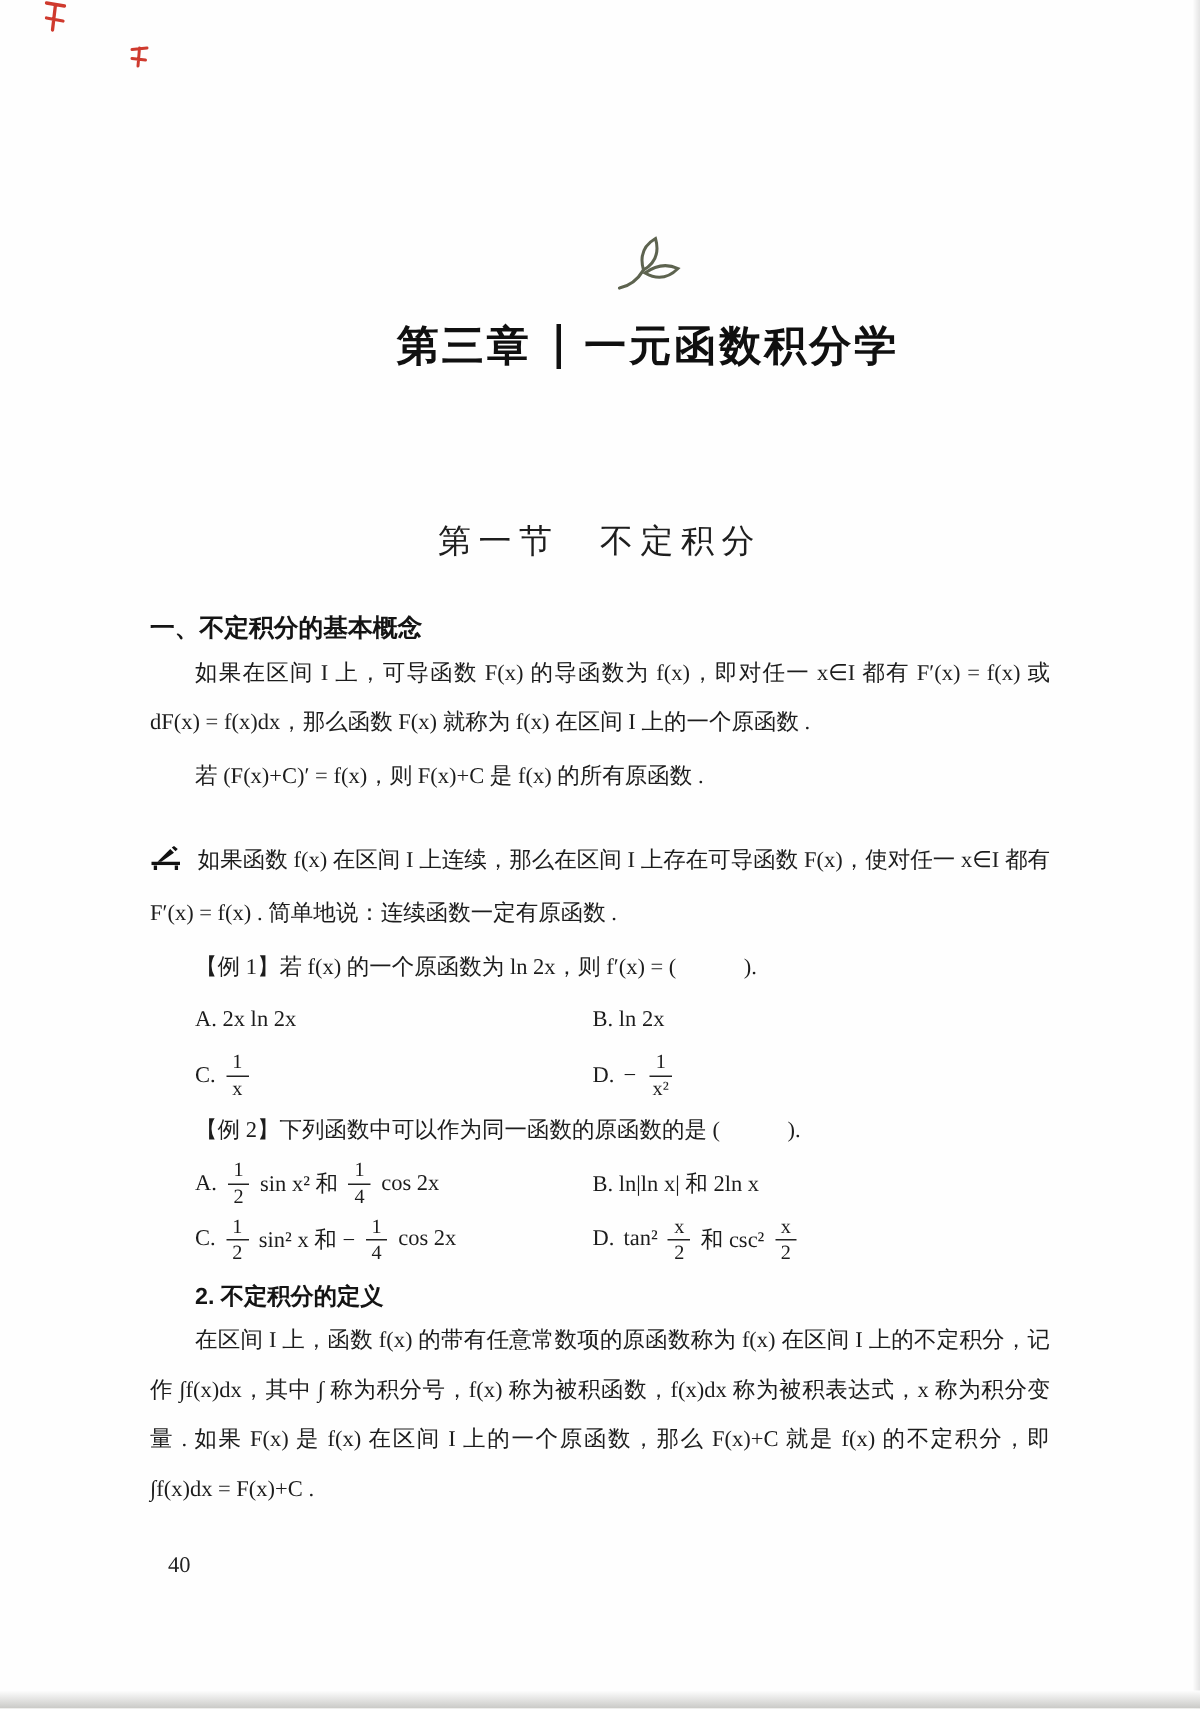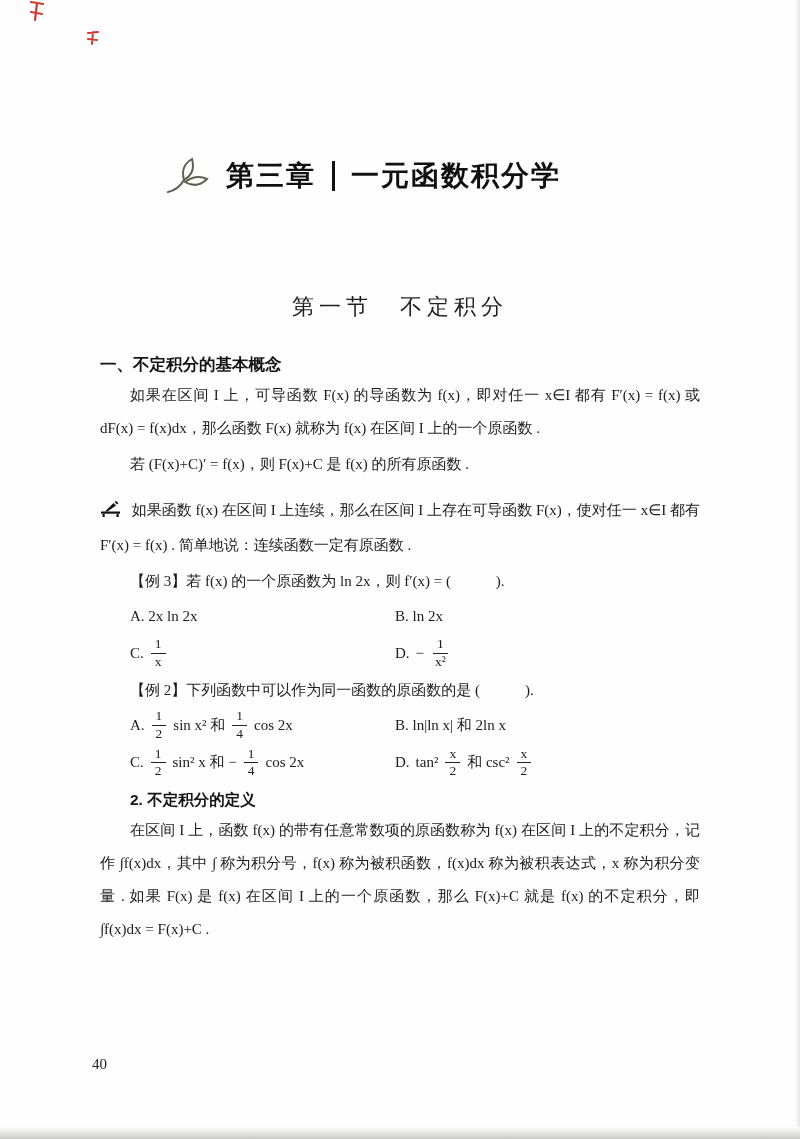--- a/index.html
+++ b/index.html
@@ -14,21 +14,21 @@
     padding: 0 100px;
     overflow: hidden;
   }
   
   .red-mark { position:absolute; }
   .red-a { left:28px; top:0px; }
   .red-b { left:86px; top:30px; }
 
   .chapter-header {
     display:flex; align-items:center; gap:16px;
-    padding-top:156px; margin-left:64px;
+    padding-top:156px; margin-left:64px;flex-direction:column;
   }
   .leaf-icon { display:inline-flex; }
   .chapter-title {
     display:flex; align-items:center; gap:16px;
     font-family:"Liberation Sans", sans-serif;
     font-size:28px; font-weight:700; letter-spacing:2px;
     margin:0; color:#101010;
   }
   .chapter-divider { width:3px; height:30px; background:#101010; }
 
@@ -43,37 +43,37 @@
     font-size:16.5px; font-weight:700; margin:32px 0 0; color:#141414;
   }
   .h-sub {
     font-family:"Liberation Sans", sans-serif;
     font-size:15.5px; font-weight:700; margin:10px 0 0;
     padding-left:30px; color:#141414;
   }
 
   .para { font-size:15px; line-height:33px; margin:3px 0 0; text-align:justify; }
   .indent { text-indent:30px; }
-  .note-para { margin-top:13px; }
+  .note-para { margin-top:23px; }
   .note-icon { display:inline-block; vertical-align:-2px; margin-right:7px; }
 
   .question { margin-top:3px; }
 
   .opt-grid {
     display:grid; grid-template-columns:265px 1fr;
     padding-left:30px; row-gap:3px; margin-top:1px;
   }
   .opt { display:flex; align-items:center; gap:6px; font-size:15px; min-height:34px; }
 
   .frac { display:inline-flex; flex-direction:column; align-items:center;
           font-size:13.5px; line-height:1.25; margin:0 1px; }
   .frac .num { border-bottom:1px solid #222; padding:0 4px; }
   .frac .den { padding:0 4px; }
 
-  .page-number { position:absolute; left:92px; top:1036px; font-size:15px; color:#222;margin-top:20px; }
+  .page-number { position:absolute; left:112px; top:1036px; font-size:15px; color:#222; }
 
   .scan-bottom {
     position:absolute; left:0; right:0; bottom:0; height:12px;
     background:linear-gradient(#fefefe, #c9c9c6);
   }
   .scan-right {
     position:absolute; top:0; bottom:0; right:0; width:5px;
     background:linear-gradient(to right, rgba(0,0,0,0), rgba(0,0,0,0.10));
   }
 </style>
@@ -124,21 +124,21 @@
         <rect x="2.5" y="13" width="2.2" height="3" fill="#111"></rect>
         <rect x="16.5" y="13" width="2.2" height="3" fill="#111"></rect>
         <path d="M5 10.5 L13.5 2 L16 4.5 L7.5 10.5 Z" fill="#111"></path>
         <path d="M14.5 1 L17 3.5 L18.5 2 L16 0 Z" fill="#111"></path>
       </svg>
     </span>
     <span>如果函数 f(x) 在区间 I 上连续，那么在区间 I 上存在可导函数 F(x)，使对任一 x∈I 都有 F′(x) = f(x) . 简单地说：连续函数一定有原函数 .</span>
   </p>
 
   <p class="para indent question">
-    <span>【例 3】</span><span>若 f(x) 的一个原函数为 ln 2x，则 f′(x) = (　　　).</span>
+    <span>【例 1】</span><span>若 f(x) 的一个原函数为 ln 2x，则 f′(x) = (　　　).</span>
   </p>
 
   <div class="opt-grid">
     <div class="opt">
       <span>A.  2x ln 2x</span>
     </div>
     <div class="opt">
       <span>B.  ln 2x</span>
     </div>
     <div class="opt">

